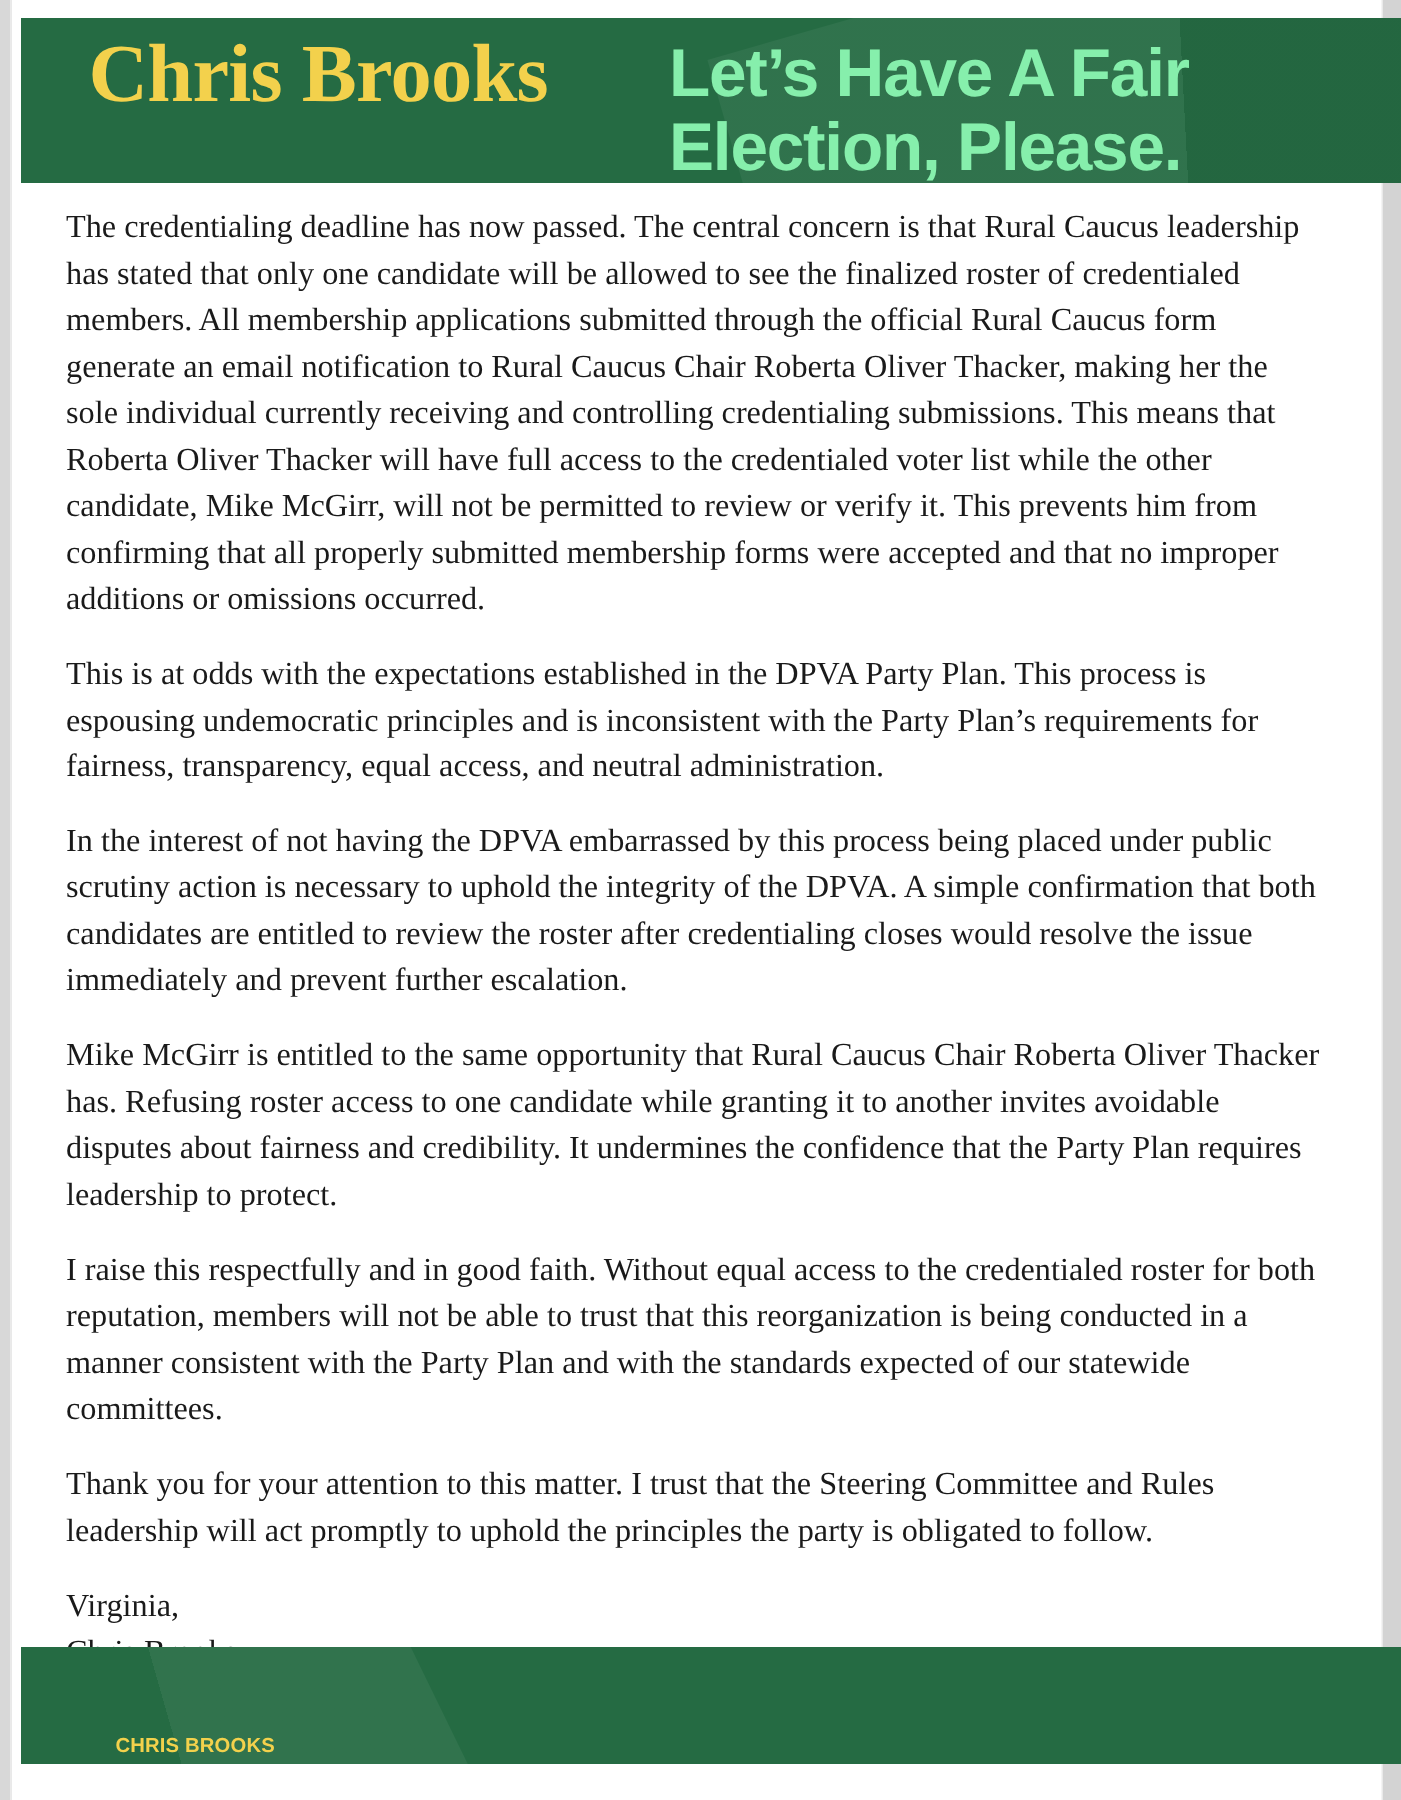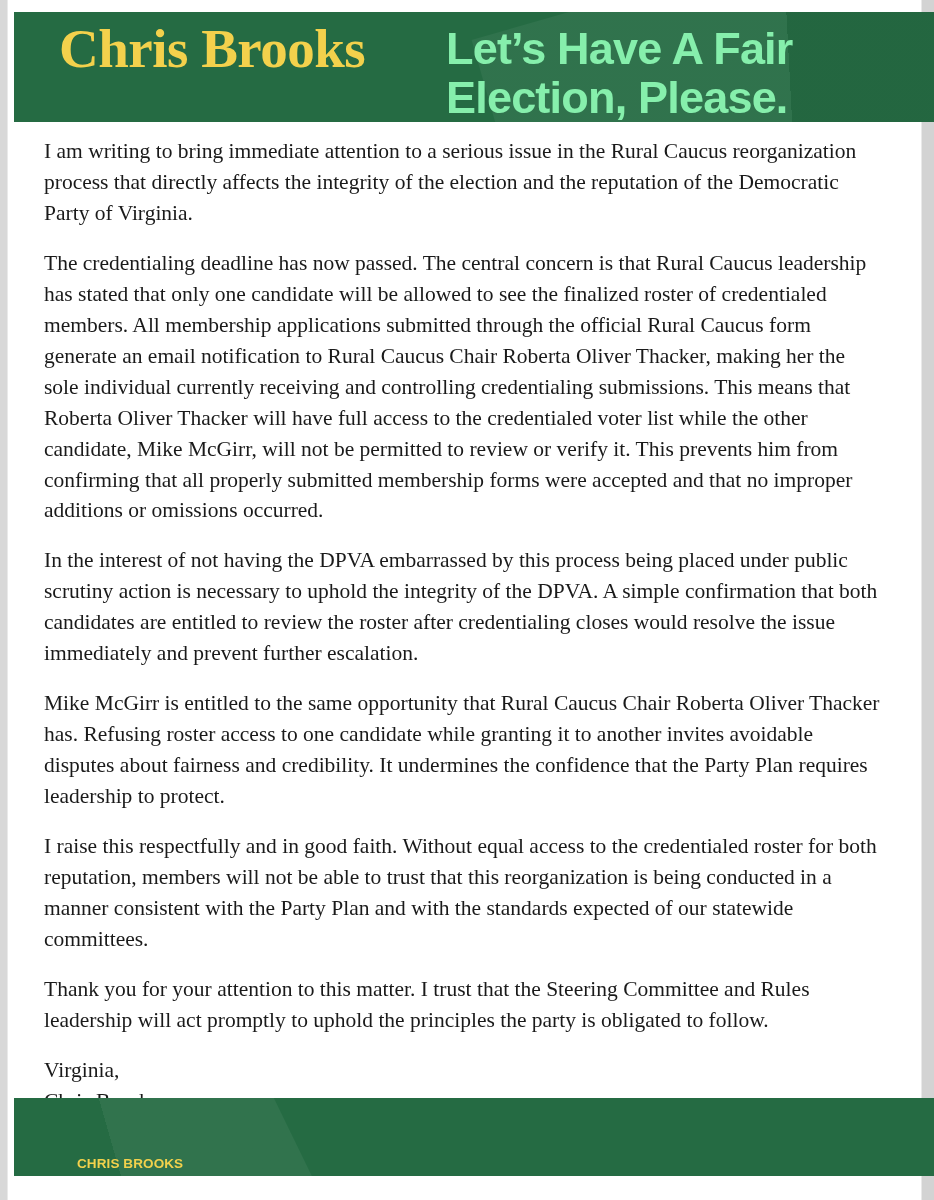--- a/index.html
+++ b/index.html
@@ -187,22 +187,22 @@
         <div class="brand-name">Chris Brooks</div>
       </div>
       <div class="headline">
         <div>Let’s Have A Fair</div>
         <div>Election, Please.</div>
       </div>
     </div>
   </div>
 
   <div class="letter">
-    <p>I am writing to bring immediate attention to a serious issue in the Rural Caucus reorganization process that directly affects the integrity of the election and the reputation of the Democratic Party of Virginia.</p>
     <p>The credentialing deadline has now passed. The central concern is that Rural Caucus leadership has stated that only one candidate will be allowed to see the finalized roster of credentialed members. All membership applications submitted through the official Rural Caucus form generate an email notification to Rural Caucus Chair Roberta Oliver Thacker, making her the sole individual currently receiving and controlling credentialing submissions. This means that Roberta Oliver Thacker will have full access to the credentialed voter list while the other candidate, Mike McGirr, will not be permitted to review or verify it. This prevents him from confirming that all properly submitted membership forms were accepted and that no improper additions or omissions occurred.</p>
+    <p>This is at odds with the expectations established in the DPVA Party Plan. This process is espousing undemocratic principles and is inconsistent with the Party Plan’s requirements for fairness, transparency, equal access, and neutral administration.</p>
     <p>In the interest of not having the DPVA embarrassed by this process being placed under public scrutiny action is necessary to uphold the integrity of the DPVA. A simple confirmation that both candidates are entitled to review the roster after credentialing closes would resolve the issue immediately and prevent further escalation.</p>
     <p>Mike McGirr is entitled to the same opportunity that Rural Caucus Chair Roberta Oliver Thacker has. Refusing roster access to one candidate while granting it to another invites avoidable disputes about fairness and credibility. It undermines the confidence that the Party Plan requires leadership to protect.</p>
     <p>I raise this respectfully and in good faith. Without equal access to the credentialed roster for both reputation, members will not be able to trust that this reorganization is being conducted in a manner consistent with the Party Plan and with the standards expected of our statewide committees.</p>
     <p>Thank you for your attention to this matter. I trust that the Steering Committee and Rules leadership will act promptly to uphold the principles the party is obligated to follow.</p>
     <div class="sign-off">
       <div>Virginia,</div>
       <div>Chris Brooks</div>
     </div>
   </div>
 

